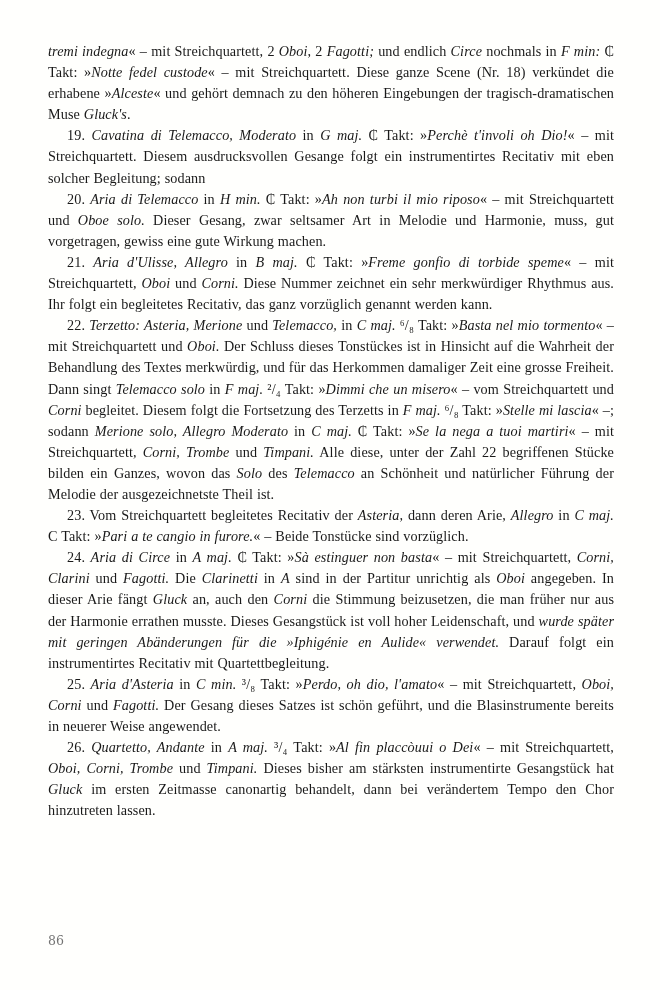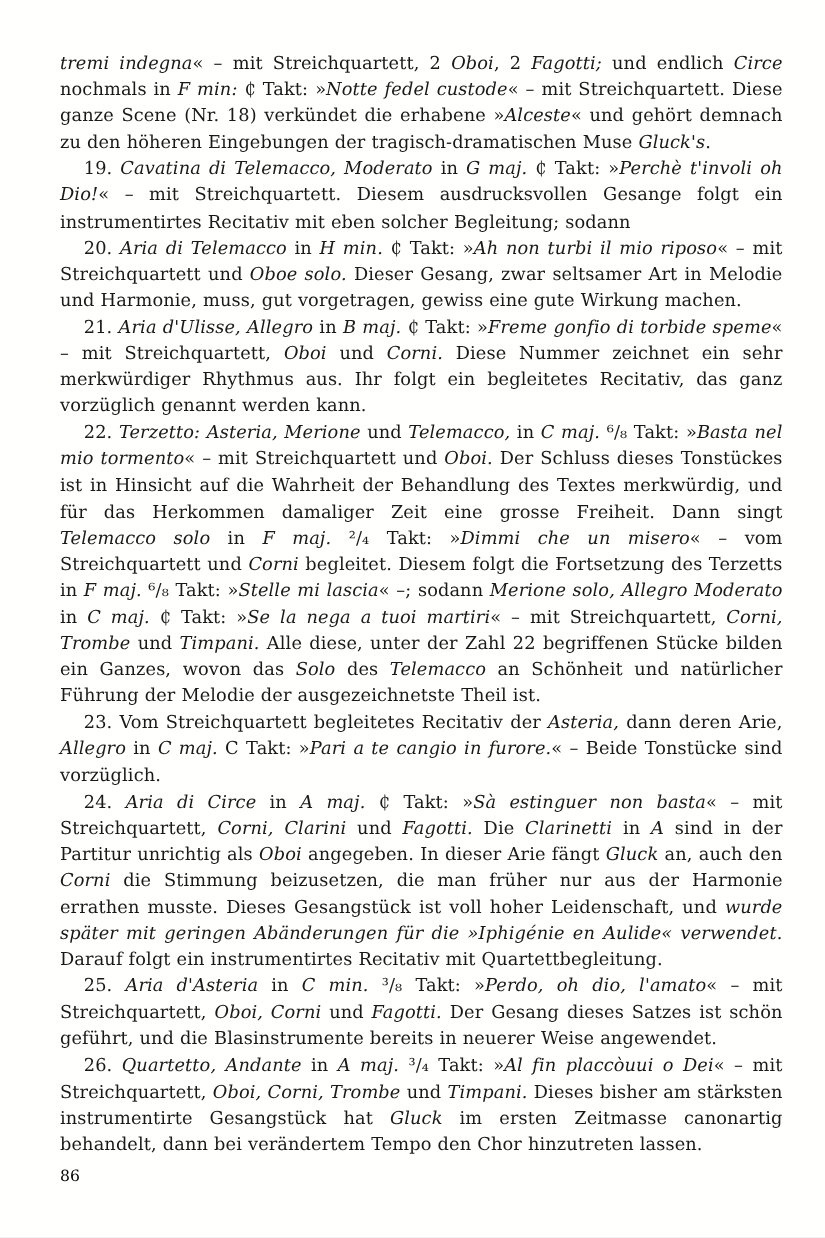--- a/index.html
+++ b/index.html
@@ -14,21 +14,22 @@
     margin: 0 auto;
     background: #fffffd;
     color: #191919;
     font-family: "DejaVu Serif", "Liberation Serif", "DejaVu Sans", serif;
     overflow: hidden;
   }
   .text-block {
     position: absolute;
     top: 41px;
     left: 48px;
-    right: 34px;
+    right: 46px;
+    font-family: Liberation Serif, serif;
   }
   p.para {
     margin: 0;
     padding: 0;
     font-size: 14.2px;
     line-height: 21.1px;
     text-align: justify;
     letter-spacing: 0.1px;
     word-spacing: 0.2px;
     hyphens: auto;
@@ -40,21 +41,21 @@
     font-style: italic;
   }
   .rm {
     font-style: normal;
   }
   .page-number {
     position: absolute;
     left: 48px;
     bottom: 42px;
     font-size: 12.5px;
-    color: #000000;
+    color: #737373;
   }
 </style>
 </head>
 <body>
 
 <div class="page">
   <div class="text-block">
       <p class="para"><span class="it">tremi indegna</span><span class="rm">« – mit Streichquartett, 2 </span><span class="it">Oboi</span><span class="rm">, 2 </span><span class="it">Fagotti;</span><span class="rm"> und endlich </span><span class="it">Circe</span><span class="rm"> nochmals in </span><span class="it">F min:</span><span class="rm"> ₵ Takt: »</span><span class="it">Notte fedel custode</span><span class="rm">« – mit Streichquartett. Diese ganze Scene (Nr. 18) verkündet die erhabene »</span><span class="it">Alceste</span><span class="rm">« und gehört demnach zu den höheren Eingebungen der tragisch-dramatischen Muse </span><span class="it">Gluck's</span><span class="rm">.</span></p>
       <p class="para indent"><span class="rm">19. </span><span class="it">Cavatina di Telemacco, Moderato</span><span class="rm"> in </span><span class="it">G maj.</span><span class="rm"> ₵ Takt: »</span><span class="it">Perchè t'involi oh Dio!</span><span class="rm">« – mit Streichquartett. Diesem ausdrucksvollen Gesange folgt ein instrumentirtes Recitativ mit eben solcher Begleitung; sodann</span></p>
       <p class="para indent"><span class="rm">20. </span><span class="it">Aria di Telemacco</span><span class="rm"> in </span><span class="it">H min.</span><span class="rm"> ₵ Takt: »</span><span class="it">Ah non turbi il mio riposo</span><span class="rm">« – mit Streichquartett und </span><span class="it">Oboe solo.</span><span class="rm"> Dieser Gesang, zwar seltsamer Art in Melodie und Harmonie, muss, gut vorgetragen, gewiss eine gute Wirkung machen.</span></p>

